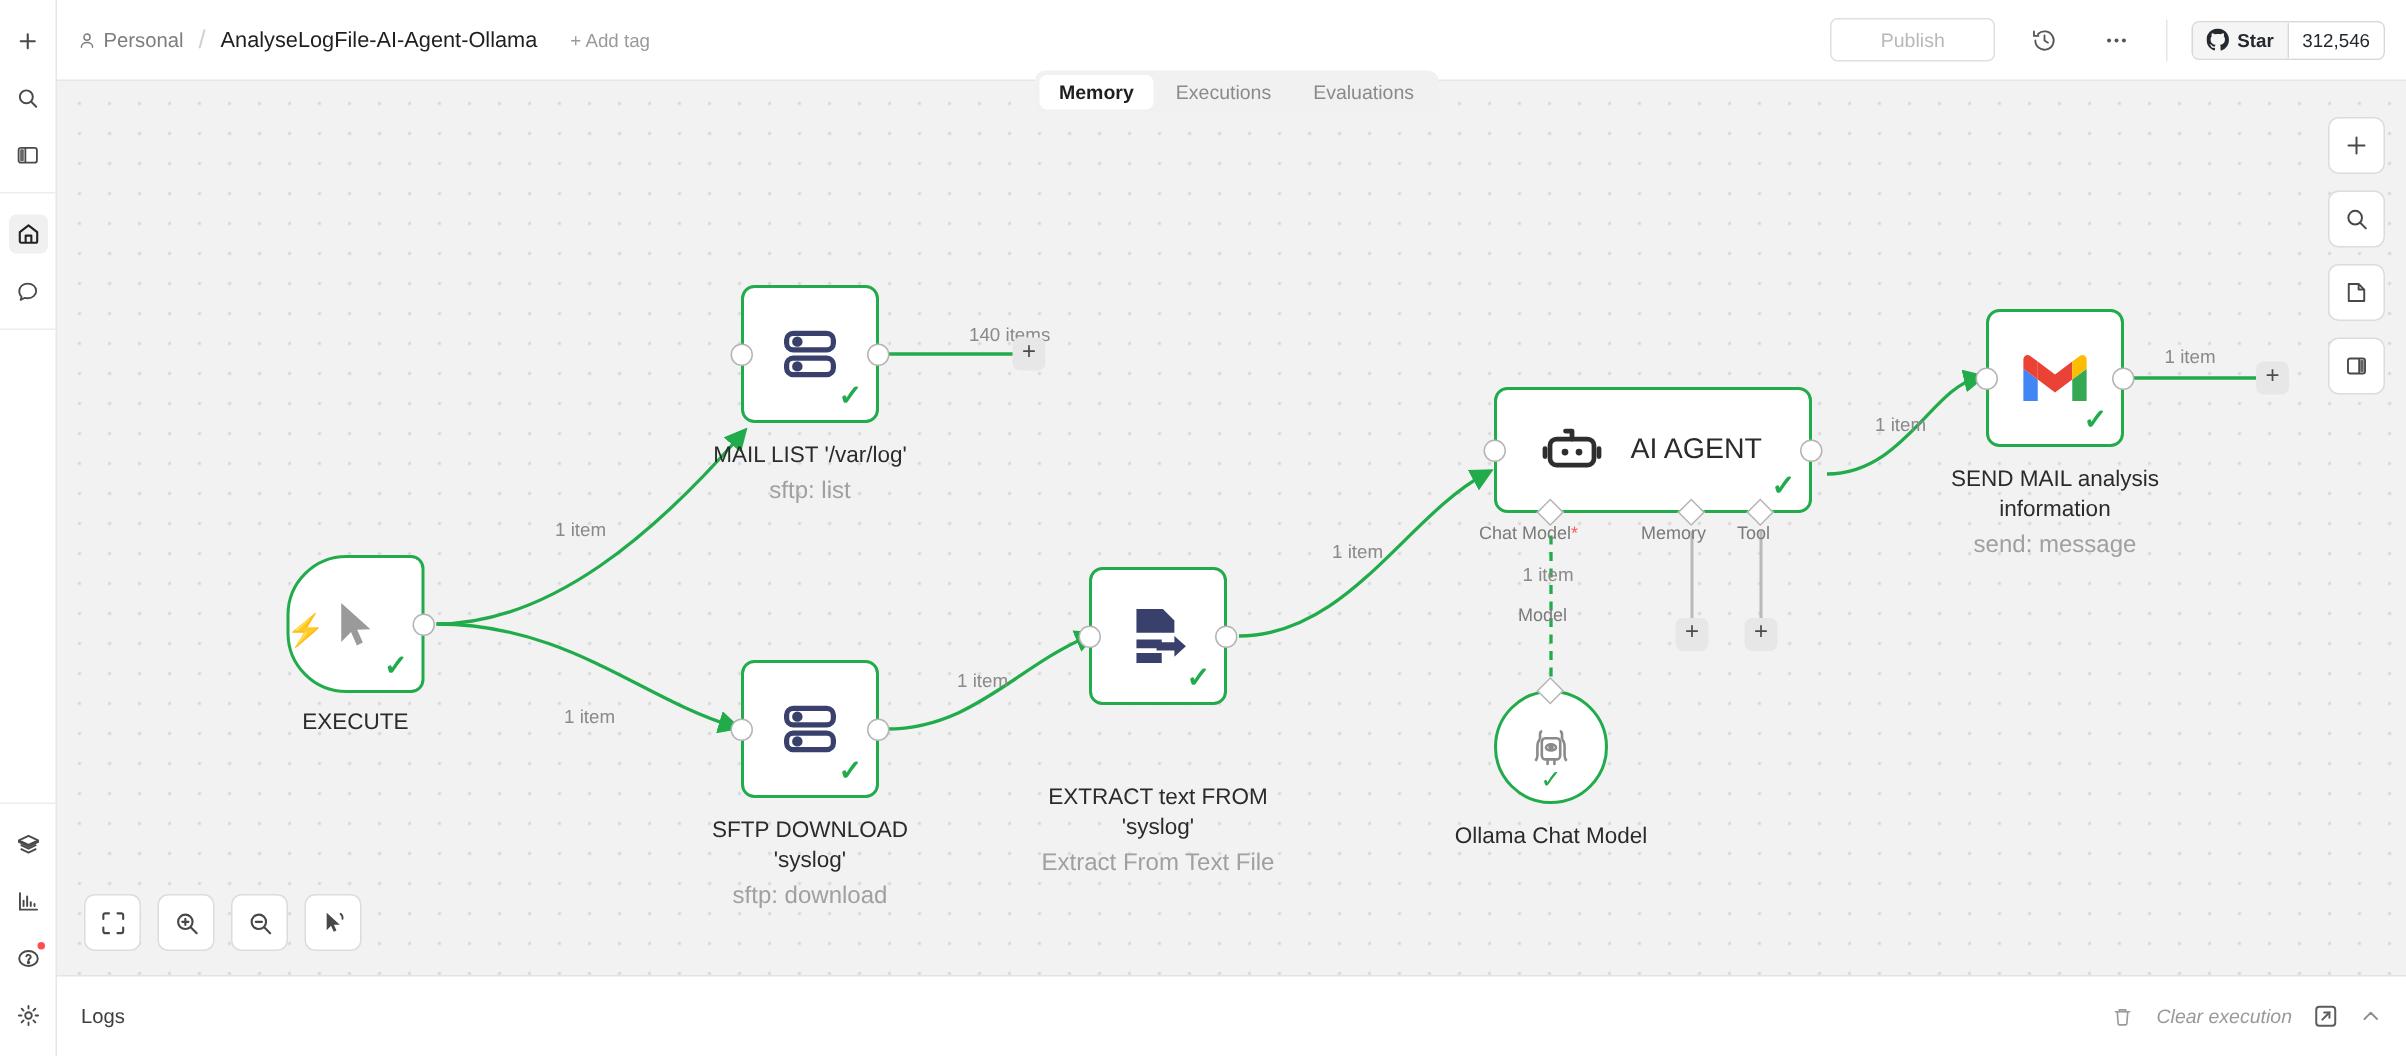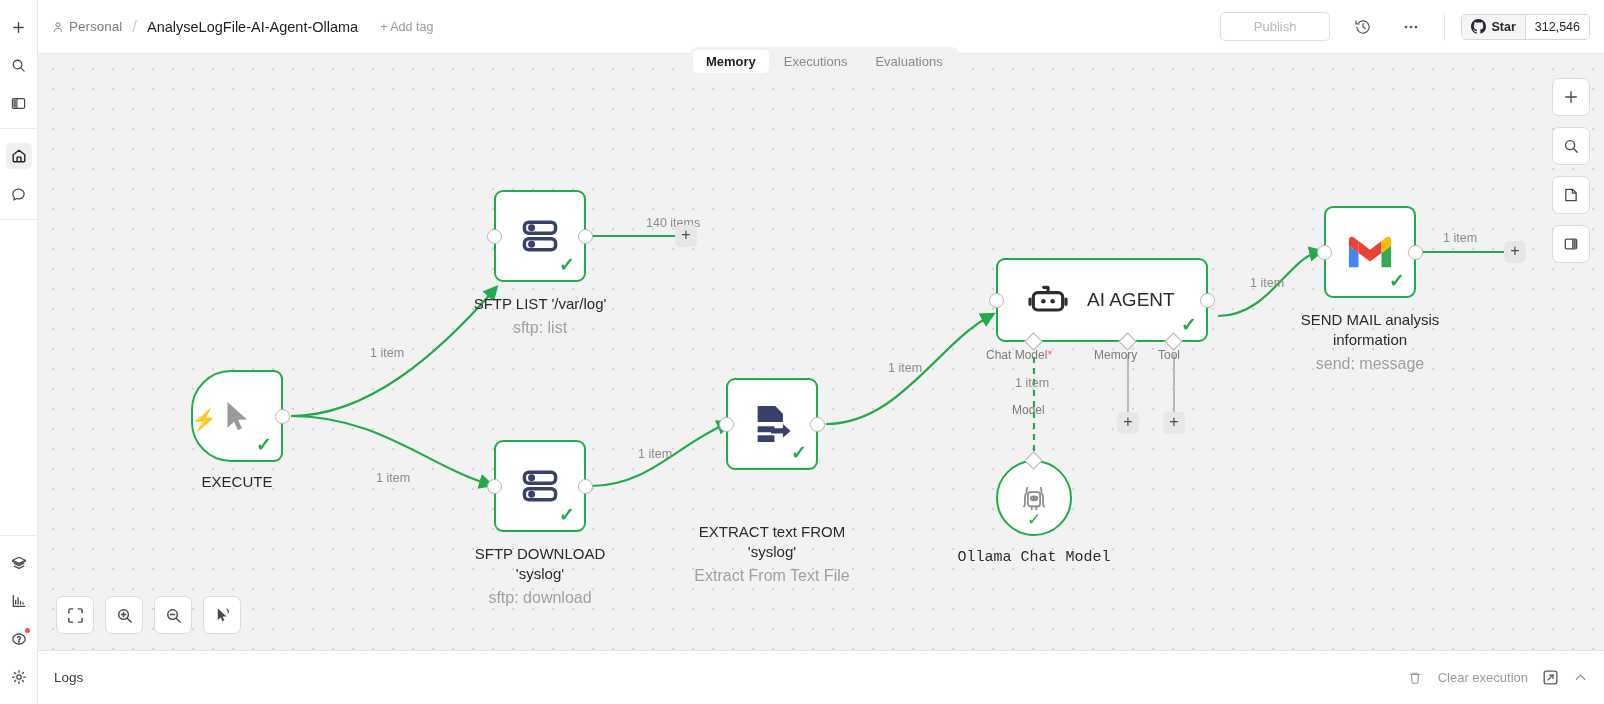--- a/index.html
+++ b/index.html
@@ -156,21 +156,21 @@
   .right-controls { position: absolute; right: 14px; top: 24px; display: flex; flex-direction: column; gap: 11px; z-index: 20; }
 
   
   .logsbar {
     position: absolute; left: 38px; bottom: 0; width: 1566px; height: 54px;
     background: #ffffff; border-top: 1px solid #e3e3e3;
     display: flex; align-items: center; padding: 0 16px;
   }
   .logs-title { font-size: 13.5px; color: #3d3d3d; }
   .logs-right { margin-left: auto; display: flex; align-items: center; gap: 14px; }
-  .clear-exec { display: flex; align-items: flex-end; gap: 16px; color: #9a9a9a; font-size: 13px; cursor: pointer; }
+  .clear-exec { display: flex; align-items: flex-end; gap: 16px; color: #9a9a9a; font-size: 13px; cursor: pointer; font-style: italic; }
   .log-icon { color: #5c5c5c; cursor: pointer; display: flex; align-items: center; }
 </style>
 </head>
 <body>
 
 <div class="app">
 
   <div class="sidebar">
     <div class="sb-group bordered topspace">
       <div class="sb-btn">
@@ -343,21 +343,21 @@
           <rect x="3.5" y="4.5" width="17" height="6" rx="2.4"></rect>
             <circle cx="7.4" cy="7.5" r="0.95" fill="#39406b"></circle>
           <rect x="3.5" y="13.5" width="17" height="6" rx="2.4"></rect>
             <circle cx="7.4" cy="16.5" r="0.95" fill="#39406b"></circle>
         </svg>
         <span class="check">✓</span>
         <span class="port inp"></span>
         <span class="port out"></span>
       </div>
       <div class="node-caption" style="left:46px; top:104px;">
-        <div class="cap-title">SFTP LIST '/var/log'</div>
+        <div class="cap-title">MAIL LIST '/var/log'</div>
         <div class="cap-sub">sftp: list</div>
       </div>
     </div>
     <div class="wire-label" style="left:608px; top:162px;">140 items</div>
     <div class="plus-chip" style="left:637px; top:171px;">+</div>
 
     <div class="node" style="left:456px; top:386px;">
       <div class="nodebox node-sq">
         <svg width="44" height="44" viewBox="0 0 24 24" fill="none" stroke="#39406b" stroke-width="1.9">
           <rect x="3.5" y="4.5" width="17" height="6" rx="2.4"></rect>
@@ -430,21 +430,21 @@
           <path d="M16.4 4.2c.7 0 1.1.7 1.1 1.6v2.3"></path>
           <path d="M6.5 8.1c-.9.9-1.3 2.3-1.3 3.8v4.4c0 1.3-.5 2-1 2.6"></path>
           <path d="M17.5 8.1c.9.9 1.3 2.3 1.3 3.8v4.4c0 1.3.5 2 1 2.6"></path>
           <path d="M9.1 7.6h5.8c1 0 1.7.9 1.7 2.1v6.4c0 1.2-.7 2.1-1.7 2.1H9.1c-1 0-1.7-.9-1.7-2.1V9.7c0-1.2.7-2.1 1.7-2.1z"></path>
           <ellipse cx="12" cy="12.2" rx="2.5" ry="1.5"></ellipse>
           <circle cx="12" cy="12.2" r="0.7" fill="#8a8a8a"></circle>
           <path d="M10.3 18.2v2.3M13.7 18.2v2.3" stroke-linecap="round"></path>
         </svg>
         <span class="check-circ">✓</span>
       </div>
-      <div class="node-caption" style="left:38px; top:88px;font-family:Liberation Mono, monospace;">
+      <div class="node-caption" style="left:38px; top:88px;">
         <div class="cap-title">Ollama Chat Model</div>
       </div>
     </div>
 
     <div class="node" style="left:1286px; top:152px;">
       <div class="nodebox node-sq">
         <svg width="46" height="36" viewBox="0 0 48 36">
           <path d="M2 34V11.5L12 19V34z" fill="#4285F4"></path>
           <path d="M2 11.5V5.2C2 2.6 4.8 1.2 6.8 2.7L12 6.6V19z" fill="#EA4335"></path>
           <path d="M12 6.6L24 15.6L36 6.6V19L24 28L12 19z" fill="#EA4335"></path>

